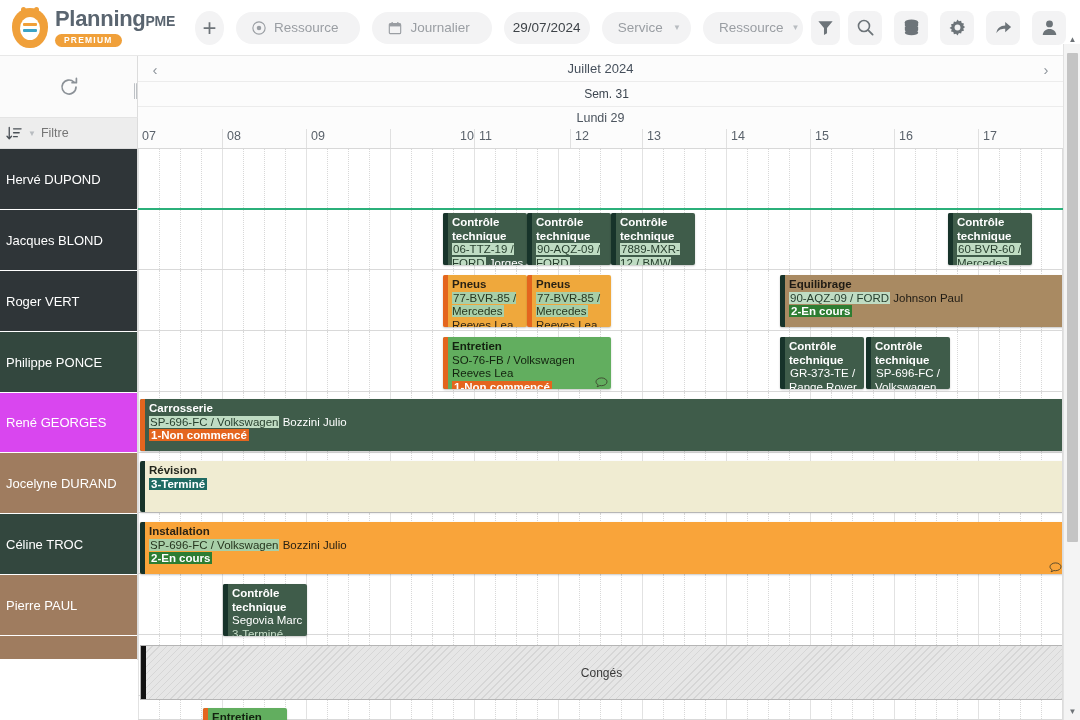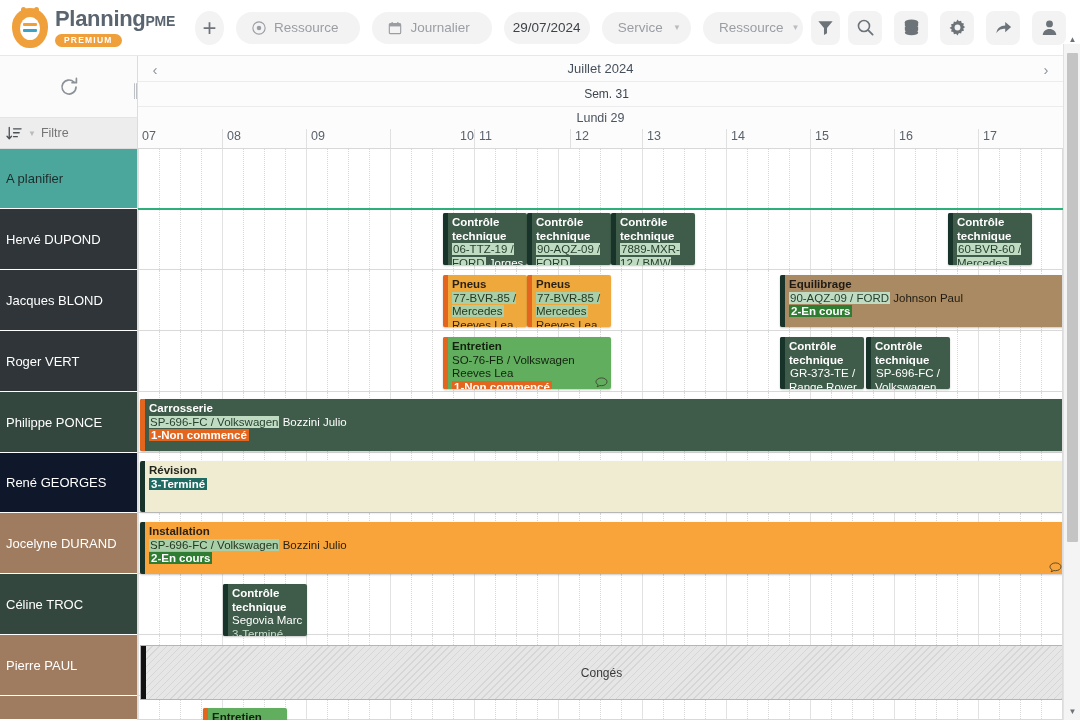--- a/index.html
+++ b/index.html
@@ -430,36 +430,33 @@
       <div class="hour-tick" style="left: 504px; width: 84px;">13</div>
       <div class="hour-tick" style="left: 588px; width: 84px;">14</div>
       <div class="hour-tick" style="left: 672px; width: 84px;">15</div>
       <div class="hour-tick" style="left: 756px; width: 84px;">16</div>
       <div class="hour-tick" style="left: 840px; width: 84px;">17</div>
     </div>
 </div>
 
 <div id="body-clip">
   <div id="names-col">
-      <div class="name-cell planifier" style="height: 60px; background: rgb(75, 167, 155);">
-        <span>A planifier</span>
-      </div>
       <div class="name-cell" style="height: 61px; background: rgb(47, 53, 56);">
         <span>Hervé DUPOND</span>
       </div>
       <div class="name-cell" style="height: 61px; background: rgb(47, 53, 56);">
         <span>Jacques BLOND</span>
       </div>
       <div class="name-cell" style="height: 61px; background: rgb(47, 53, 56);">
         <span>Roger VERT</span>
       </div>
       <div class="name-cell" style="height: 61px; background: rgb(51, 71, 62);">
         <span>Philippe PONCE</span>
       </div>
-      <div class="name-cell" style="height: 60px; background: #0f172a;">
+      <div class="name-cell" style="height: 60px; background: #d946ef;">
         <span>René GEORGES</span>
       </div>
       <div class="name-cell" style="height: 61px; background: rgb(159, 124, 95);">
         <span>Jocelyne DURAND</span>
       </div>
       <div class="name-cell" style="height: 61px; background: rgb(51, 71, 62);">
         <span>Céline TROC</span>
       </div>
       <div class="name-cell" style="height: 61px; background: rgb(159, 124, 95);">
         <span>Pierre PAUL</span>

